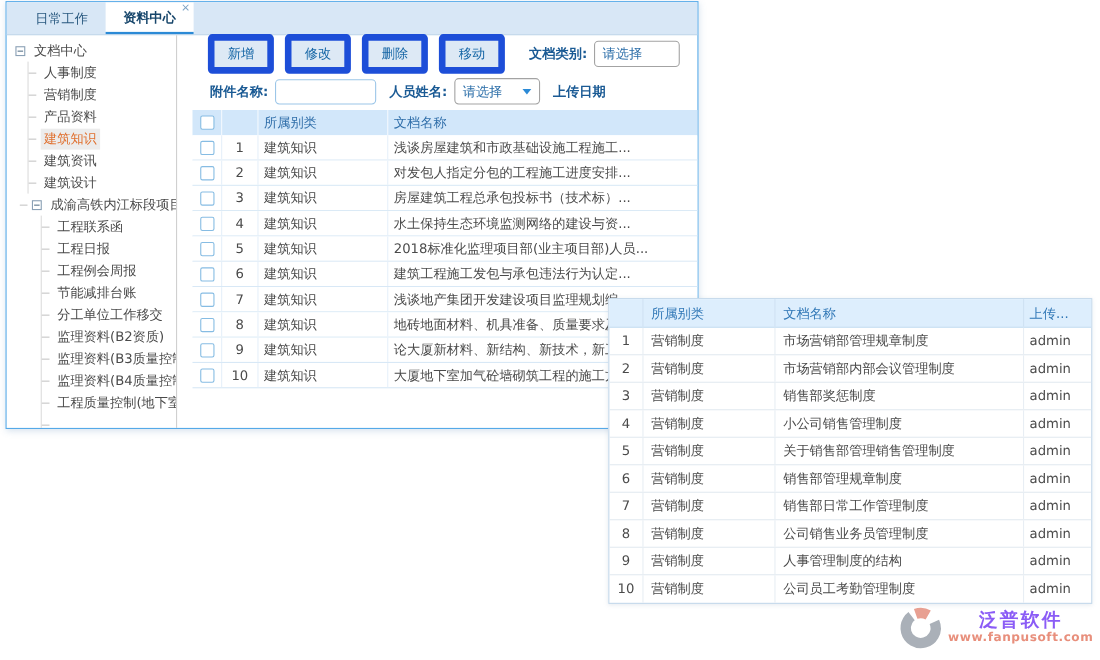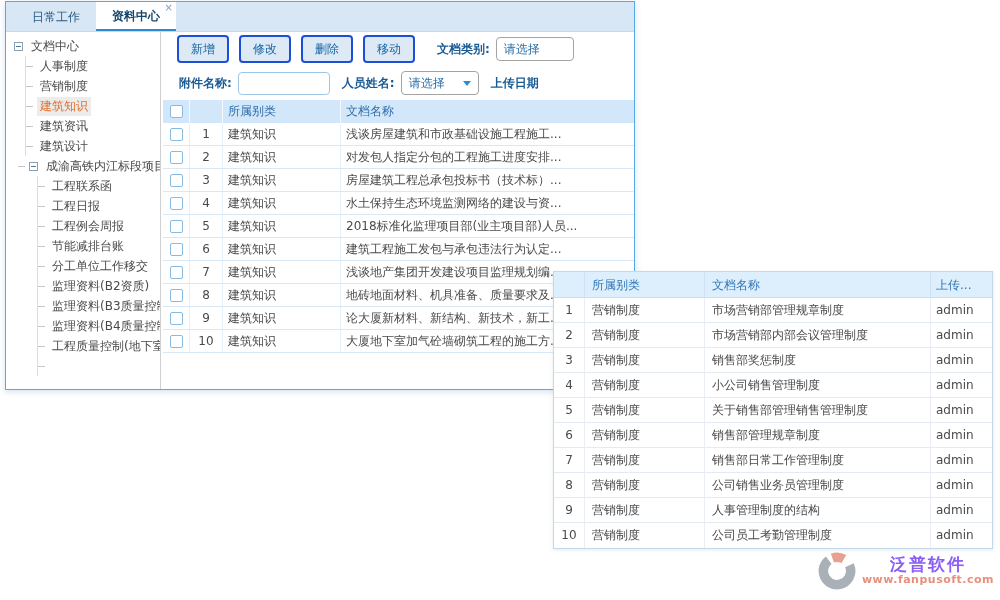--- a/index.html
+++ b/index.html
@@ -31,21 +31,21 @@
     color: #2a5a80; cursor: default; position: relative; white-space: nowrap;
   }
   .tab.active {
     background: #fff; color: #17466b; font-weight: bold;
     border-bottom: 2px solid #2b8ad6; line-height: 28px;
   }
   .tab-close {
     position: absolute; top: 1px; right: 3px;
     font-size: 10px; line-height: 10px; color: #7ba2c4; font-weight: normal;
   }
-  .win-body { display: flex; height: 357px; }
+  .win-body { display: flex; height: 357px; gap: 12px; }
 
   
   .sidebar {
     width: 155px; flex: none; border-right: 1px solid #d0d0d0;
     padding: 4px 0 0 8px; overflow: hidden; white-space: nowrap;
   }
   .tree-row { height: 20px; display: flex; align-items: center; color: #4a4a4a; }
   .expander {
     width: 9px; height: 9px; border: 1px solid #8aa0b5; background: #fff;
     position: relative; margin-right: 5px; flex: none;
@@ -61,21 +61,21 @@
   .tree-row.selected .tree-label { color:#e0702f; background:#ececec; }
   .tree-row.clipped { height: 20px; }
 
   
   .main { flex: 1; min-width: 0; overflow: visible; white-space: nowrap; padding-top: 2px; }
   .toolbar1 { margin: 2px 0 0 16px; height: 26px; display: flex; align-items: center; }
   .toolbar2 { margin: 9px 0 0 16px; height: 24px; display: flex; align-items: center; }
   .toolbar3 { margin: 14px 0 0 16px; height: 25px; display: flex; align-items: center; }
   .btn {
     display: inline-block; padding: 5px 12px;
-    background: #dde9f5; border: 2px solid #1d4ed8; border-radius: 4px;
+    background: #dde9f5; border: 6px solid #1d4ed8; border-radius: 4px;
     color: #1465a5; margin-right: 10px; cursor: pointer; line-height: 1.2;
   }
   .flabel { color: #1a5a94; font-weight: bold; margin: 0 6px 0 12px; }
   .flabel.first { margin-left: 2px; }
   .selectbox {
     display: inline-flex; align-items: center; justify-content: space-between;
     width: 78px; height: 24px; padding: 0 7px;
     border: 1px solid #a3a3a3; border-radius: 4px; background: #fff;
     color: #2a6da8; cursor: pointer; flex: none;
   }
@@ -151,20 +151,23 @@
       </div>
       <div class="tree-children" id="tree-items">
   <div class="tree-row">
     <span class="tree-label">人事制度</span>
   </div>
 
   <div class="tree-row">
     <span class="tree-label">营销制度</span>
   </div>
 
+  <div class="tree-row">
+    <span class="tree-label">产品资料</span>
+  </div>
 
   <div class="tree-row selected">
     <span class="tree-label">建筑知识</span>
   </div>
 
   <div class="tree-row">
     <span class="tree-label">建筑资讯</span>
   </div>
 
   <div class="tree-row">

